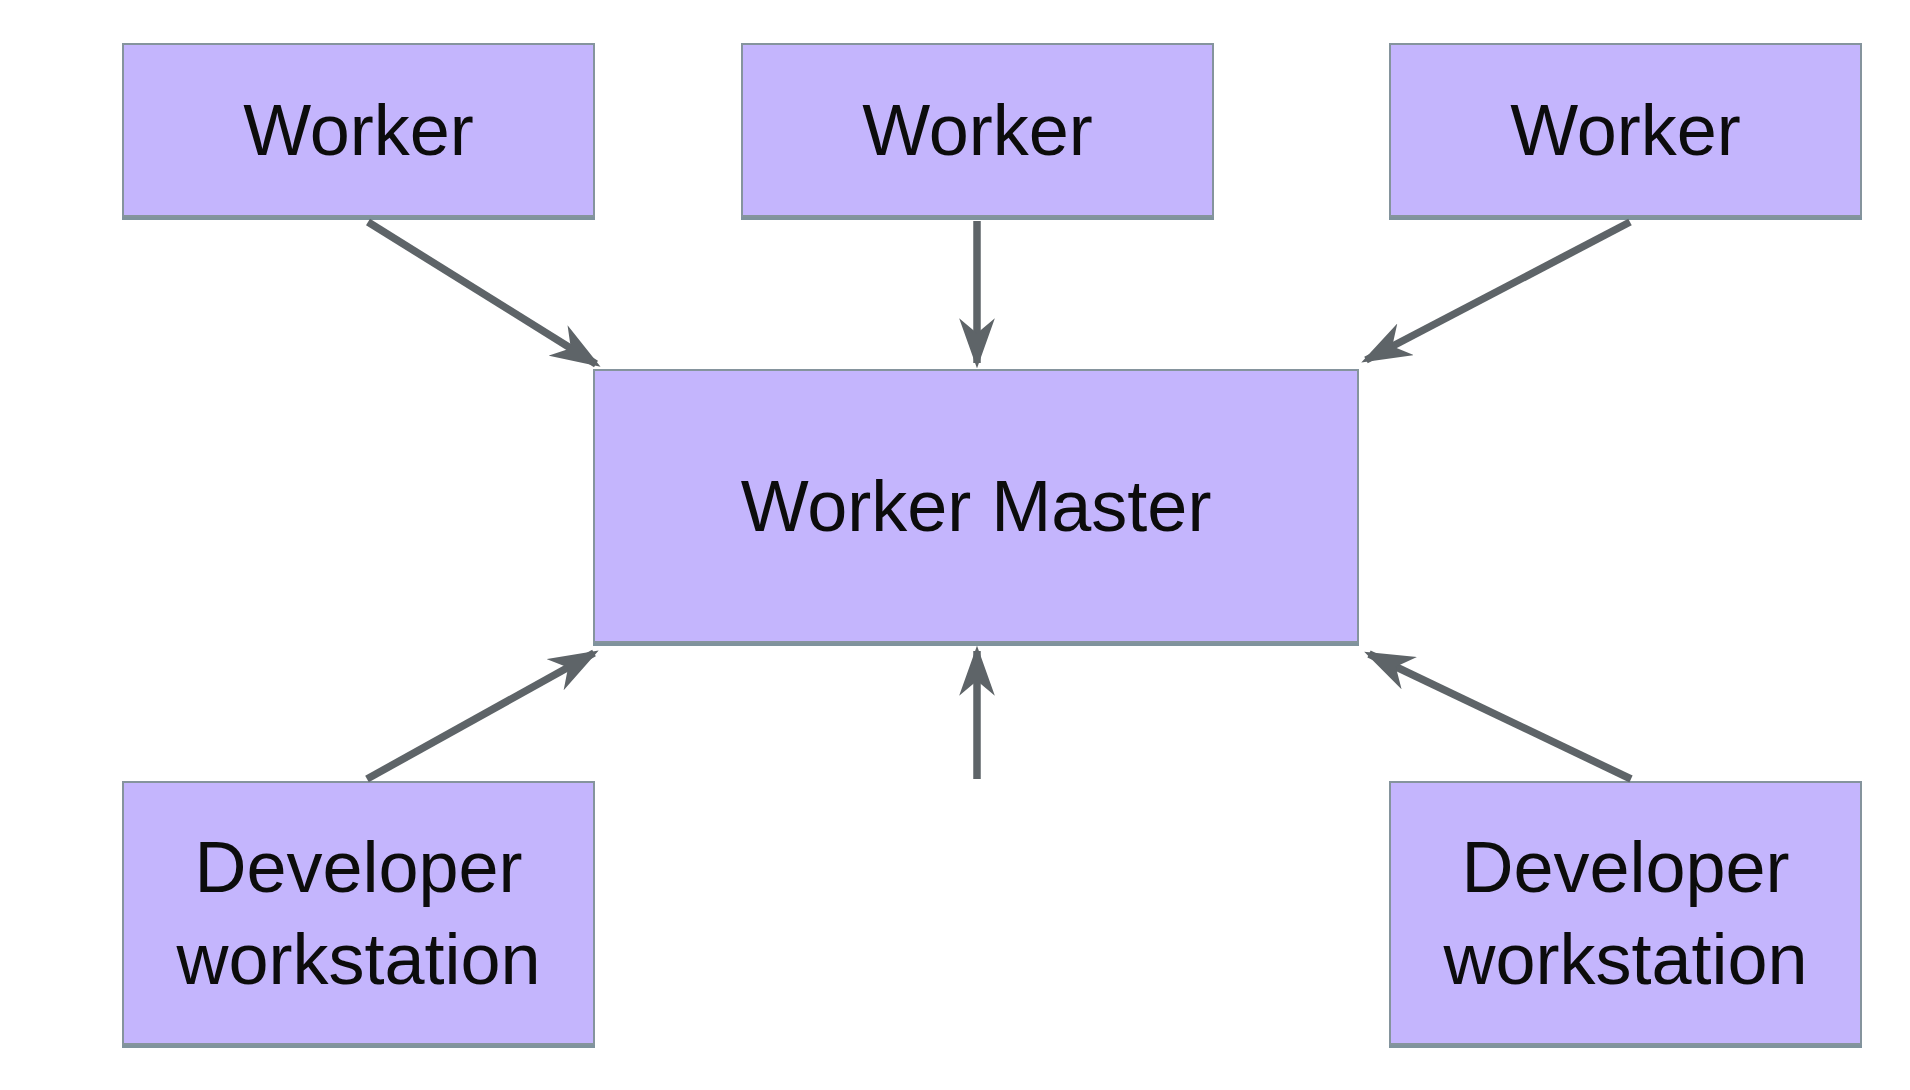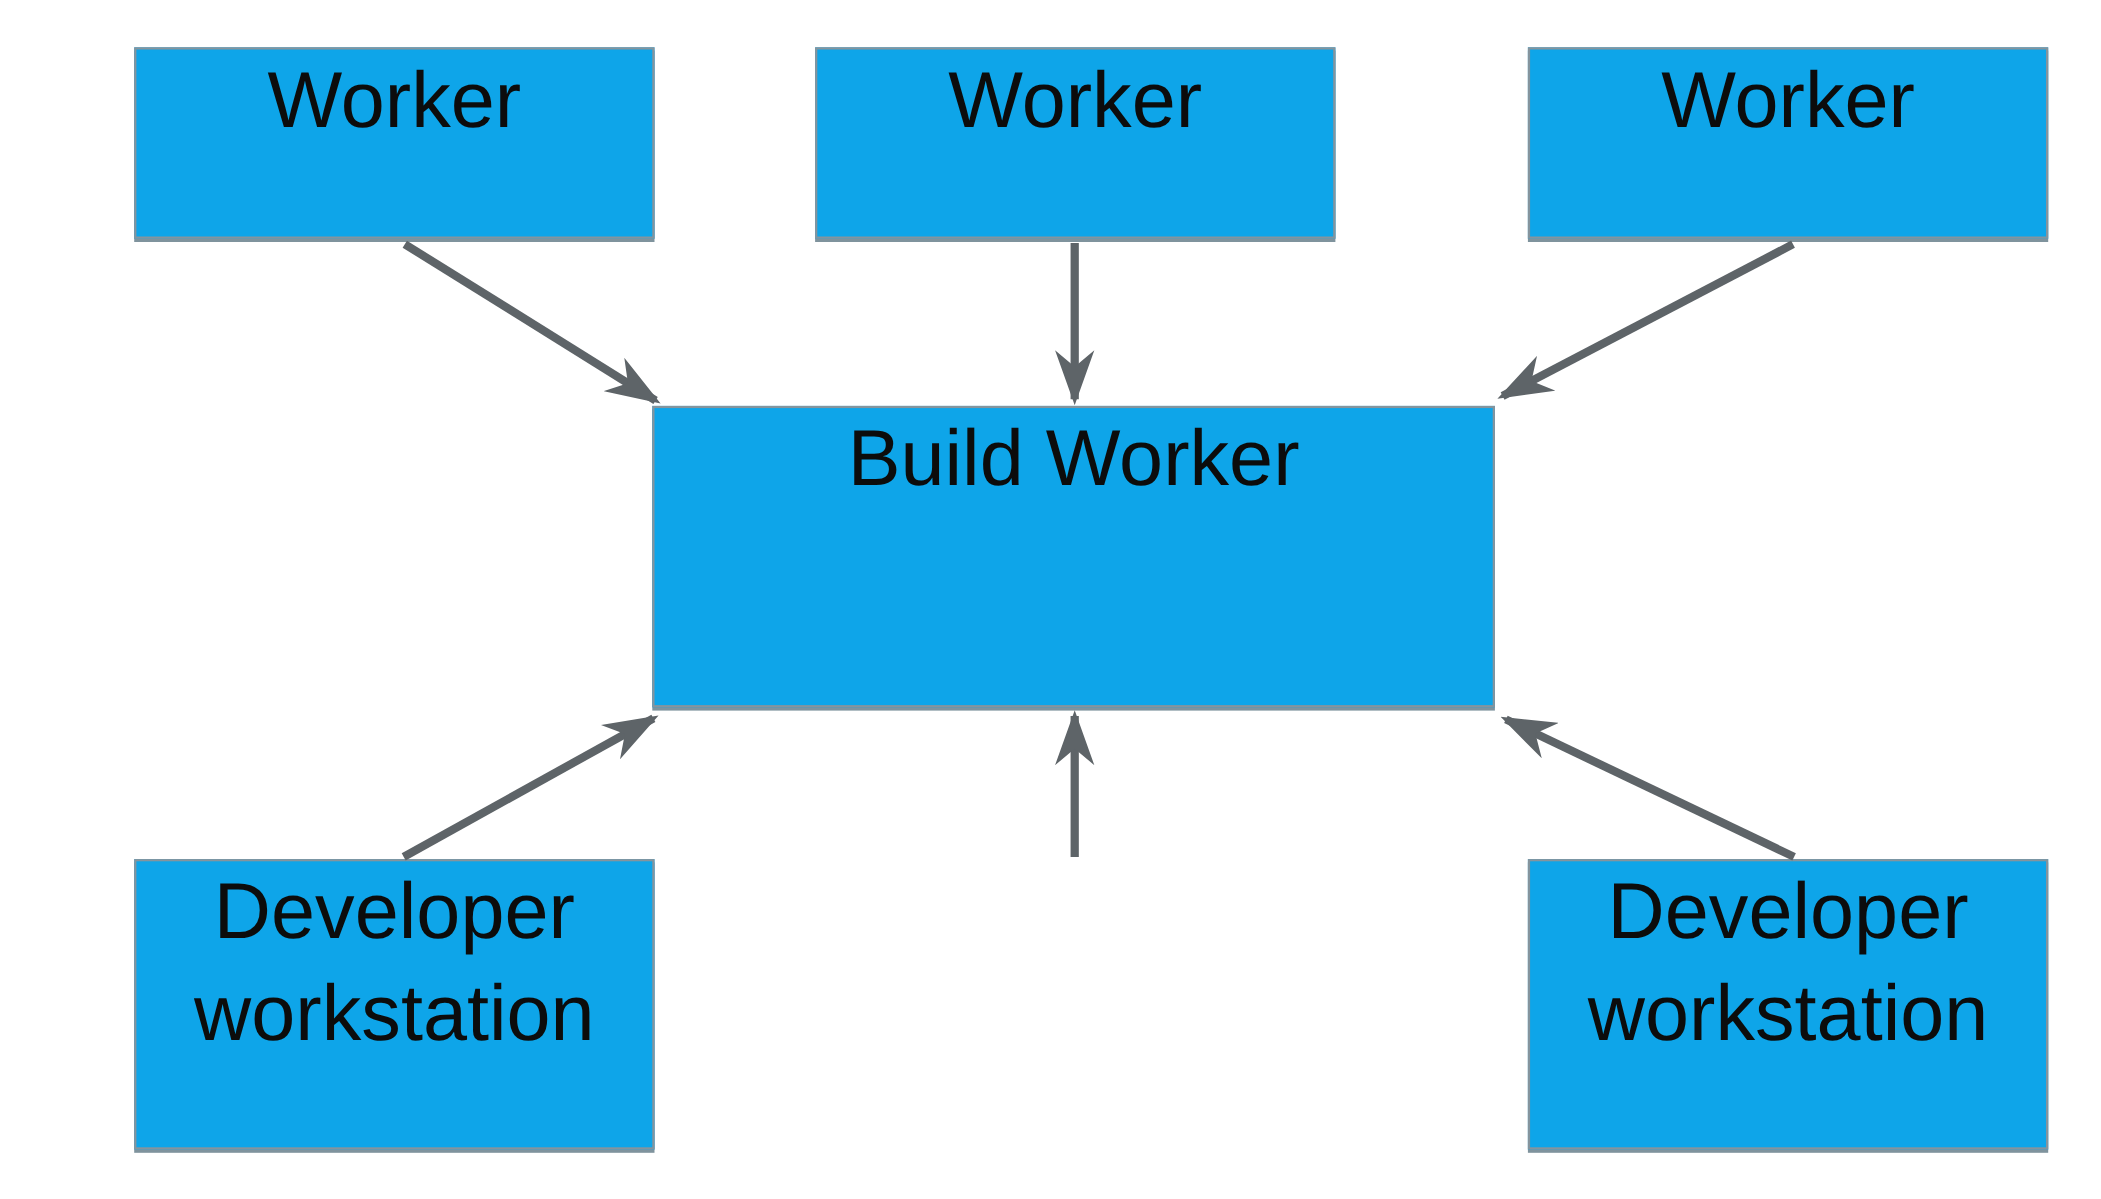--- a/index.html
+++ b/index.html
@@ -11,25 +11,25 @@
     position: relative;
     width: 1910px;
     height: 1090px;
     background: #ffffff;
     font-family: "Liberation Sans", sans-serif;
     overflow: hidden;
   }
   .node {
     position: absolute;
     box-sizing: border-box;
-    background: #0ea5e9;
+    background: #c4b5fd;
     border: 2px solid #85949d;
     box-shadow: 0 3px 0 0 #7f939d;
     display: flex;
-    align-items: flex-start;
+    align-items: center;
     justify-content: center;
     text-align: center;
     color: #0c0c0c;
     font-size: 72px;
     line-height: 1.28;
     padding: 0 10px;
   }
   
   .node.worker { top: 43px; width: 473px; height: 174px; }
   #node-worker-1 { left: 122px; }
@@ -66,21 +66,21 @@
     <span>Worker</span>
   </div>
   <div id="node-worker-2" class="node worker">
     <span>Worker</span>
   </div>
   <div id="node-worker-3" class="node worker">
     <span>Worker</span>
   </div>
 
   <div id="node-build-master" class="node">
-    <span>Build Worker</span>
+    <span>Worker Master</span>
   </div>
 
   <div id="node-dev-workstation-1" class="node bottom">
     <span>Developer workstation</span>
   </div>
   <div id="node-dev-workstation-2" class="node bottom">
     <span>Developer workstation</span>
   </div>
 
   <svg id="arrow-layer" viewBox="0 0 1910 1090" xmlns="http://www.w3.org/2000/svg" aria-hidden="true">

